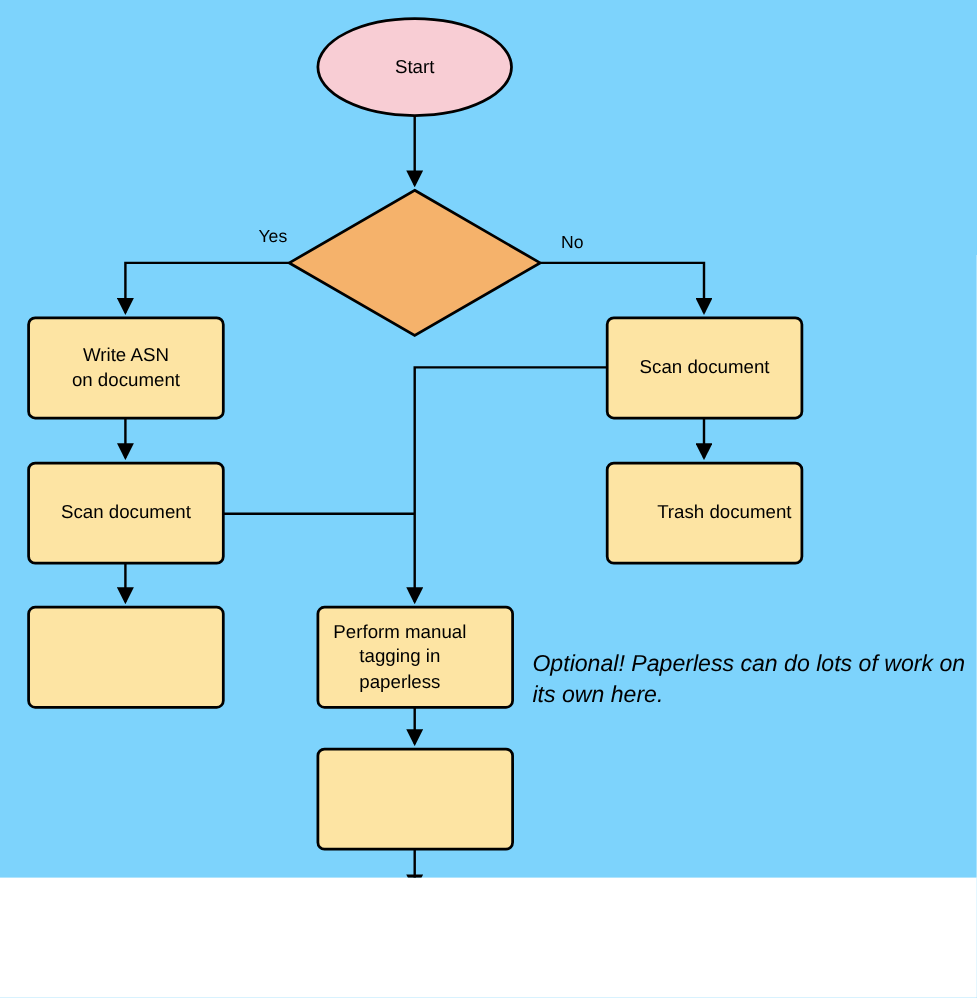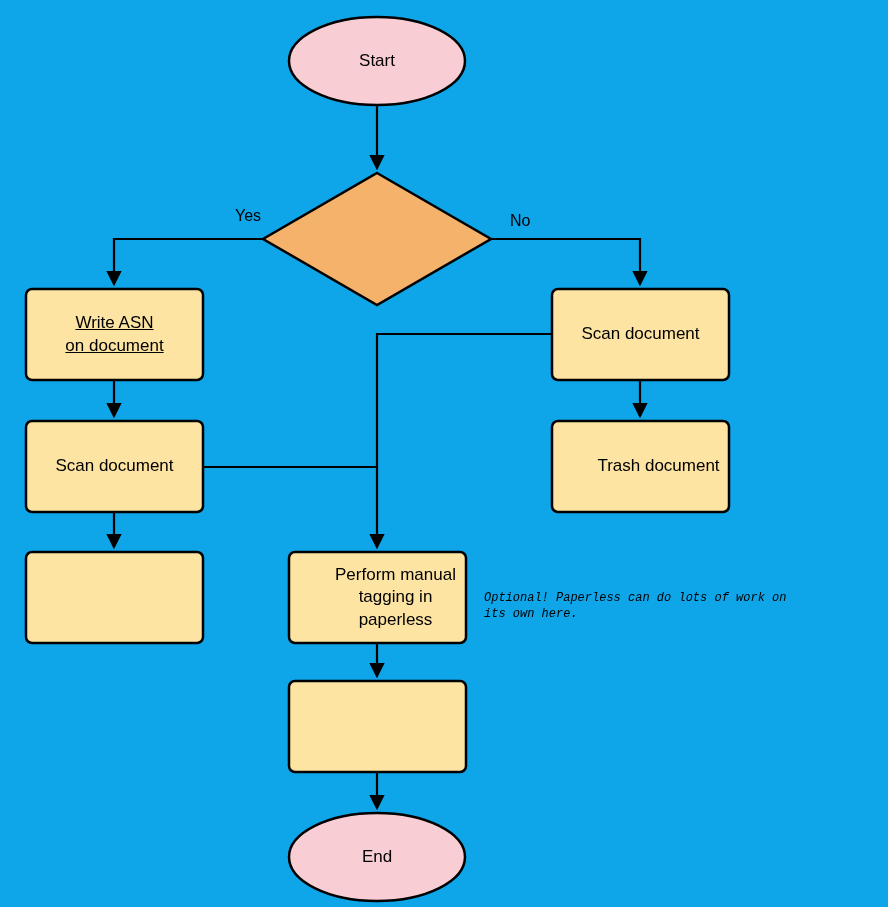--- a/index.html
+++ b/index.html
@@ -6,22 +6,22 @@
     margin: 0;
     padding: 0;
     background: #ffffff;
   }
   body {
     font-family: "Liberation Sans", sans-serif;
   }
   #canvas {
     position: relative;
     width: 888px;
-    height: 907px;
-    background: #0ea5e9;
+    height: 798px;
+    background: #7dd3fc;
     overflow: hidden;
   }
   #flow-svg {
     position: absolute;
     left: 0;
     top: 0;
     width: 888px;
     height: 907px;
   }
   .node-label {
@@ -37,26 +37,25 @@
     pointer-events: none;
   }
   .edge-label {
     position: absolute;
     font-size: 16px;
     color: #000000;
     white-space: nowrap;
   }
   .note {
     position: absolute;
-    font-size: 12px;
+    font-size: 21px;
     font-style: italic;
     color: #000000;
     line-height: 1.35;
     white-space: pre-line;
-    font-family: Liberation Mono, monospace;
   }
 </style>
 </head>
 <body>
 
 <div id="canvas">
 
   <svg id="flow-svg" viewBox="0 0 888 907">
     <defs>
       <marker id="arrow" viewBox="0 0 10 10" refX="8.5" refY="5" markerWidth="7" markerHeight="7" orient="auto-start-reverse">
@@ -103,31 +102,31 @@
 
       <path d="M 377 643 L 377 676" marker-end="url(#arrow)"></path>
 
       <path d="M 377 772 L 377 808" marker-end="url(#arrow)"></path>
     </g>
   </svg>
 
   <div class="node-label" style="left:289px; top:17px; width:176px; height:88px;">Start</div>
 
 
-  <div class="node-label" style="left:26px; top:289px; width:177px; height:91px;text-decoration:underline;">Write ASN
+  <div class="node-label" style="left:26px; top:289px; width:177px; height:91px;">Write ASN
 on document</div>
 
   <div class="node-label" style="left:26px; top:421px; width:177px; height:91px;">Scan document</div>
 
 
   <div class="node-label" style="left:552px; top:289px; width:177px; height:91px;">Scan document</div>
 
   <div class="node-label" style="left:552px; top:421px; width:177px; height:91px;margin-left:18px;">Trash document</div>
 
-  <div class="node-label" style="left:307px; top:552px; width:177px; height:91px;">Perform manual
+  <div class="node-label" style="left:275px; top:552px; width:177px; height:91px;">Perform manual
 tagging in
 paperless</div>
 
 
   <div class="node-label" style="left:289px; top:813px; width:176px; height:88px;">End</div>
 
   <div class="edge-label" style="left:211px; top:207px;margin-left:24px;">Yes</div>
 
   <div class="edge-label" style="left:510px; top:212px;">No</div>
 

